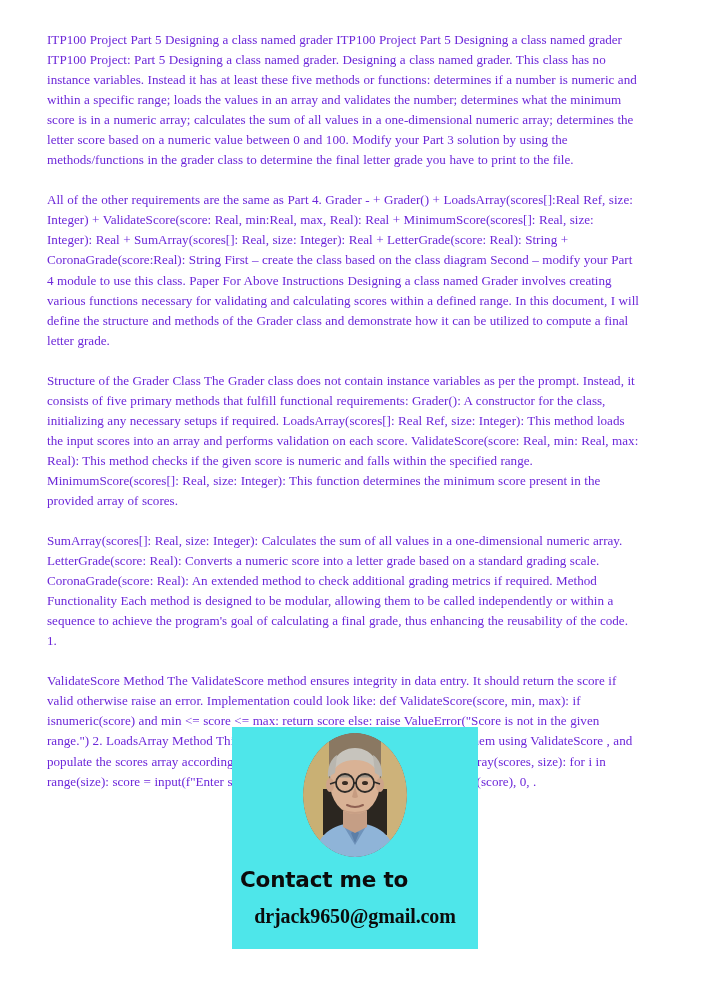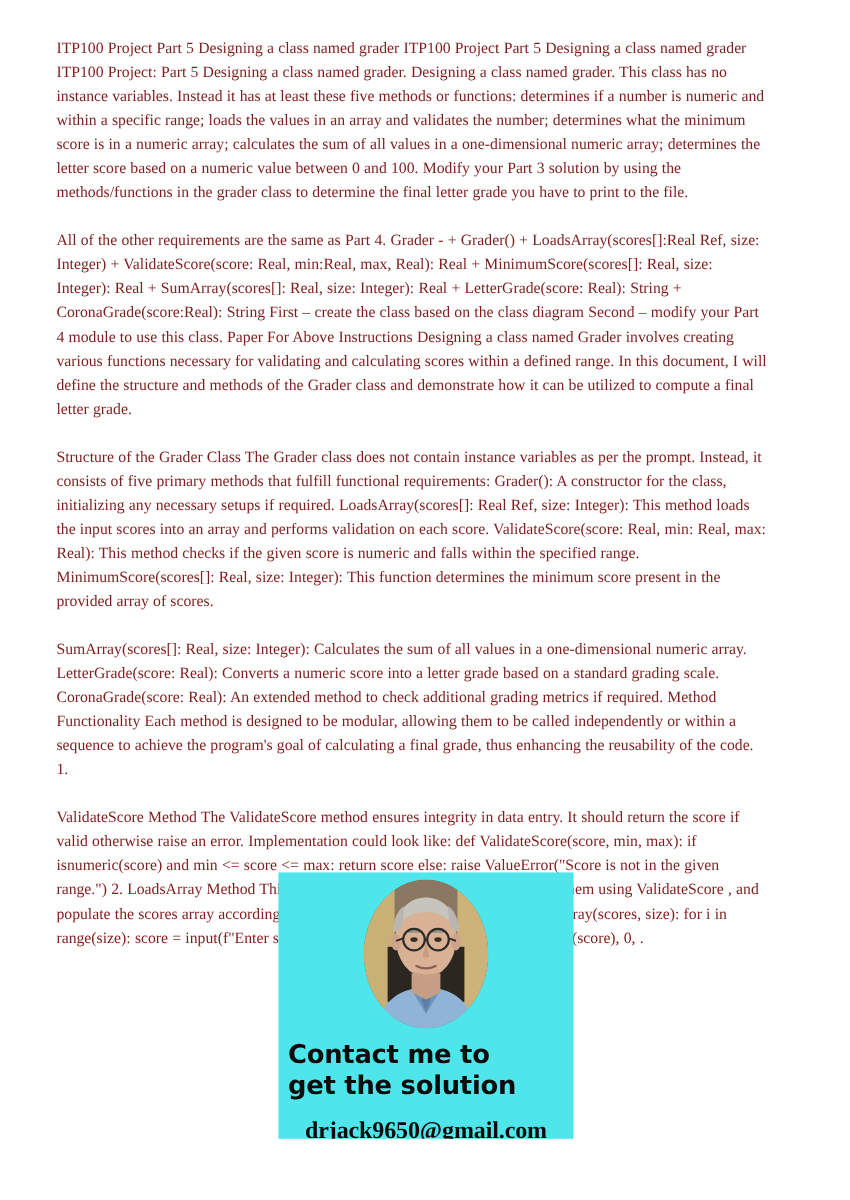--- a/index.html
+++ b/index.html
@@ -27,21 +27,21 @@
     position: absolute;
     left: 47px;
     top: 30px;
     width: 594px;
   }
 
   .para {
     margin: 0 0 20px 0;
     font-size: 13.1px;
     line-height: 20.05px;
-    color: #7f1d1d;
+    color: #6d28d9;
     text-align: left;
     letter-spacing: 0.01px;
     word-spacing: 0.2px;
   }
   .para:last-child { margin-bottom: 0; }
 
   
   #contact-overlay {
     position: absolute;
     left: 232px;
@@ -153,18 +153,17 @@
           <path d="M52 53 L49 64 Q52 66 55 64 Z" fill="#c79c81"></path>
 
           <path d="M44 72 Q52 76 60 72" fill="none" stroke="#8e5f51" stroke-width="2" stroke-linecap="round"></path>
 
           <path d="M38 76 Q52 86 66 76 Q52 82 38 76 Z" fill="#c89f85"></path>
         </g>
       </svg>
     </div>
 
     <div class="overlay-line" id="overlay-line1">Contact me to</div>
-    <div class="overlay-line" id="overlay-line2">get the solution</div>
     <div id="overlay-email">drjack9650@gmail.com</div>
 
   </div>
 
 </div>
 
 </body></html>

